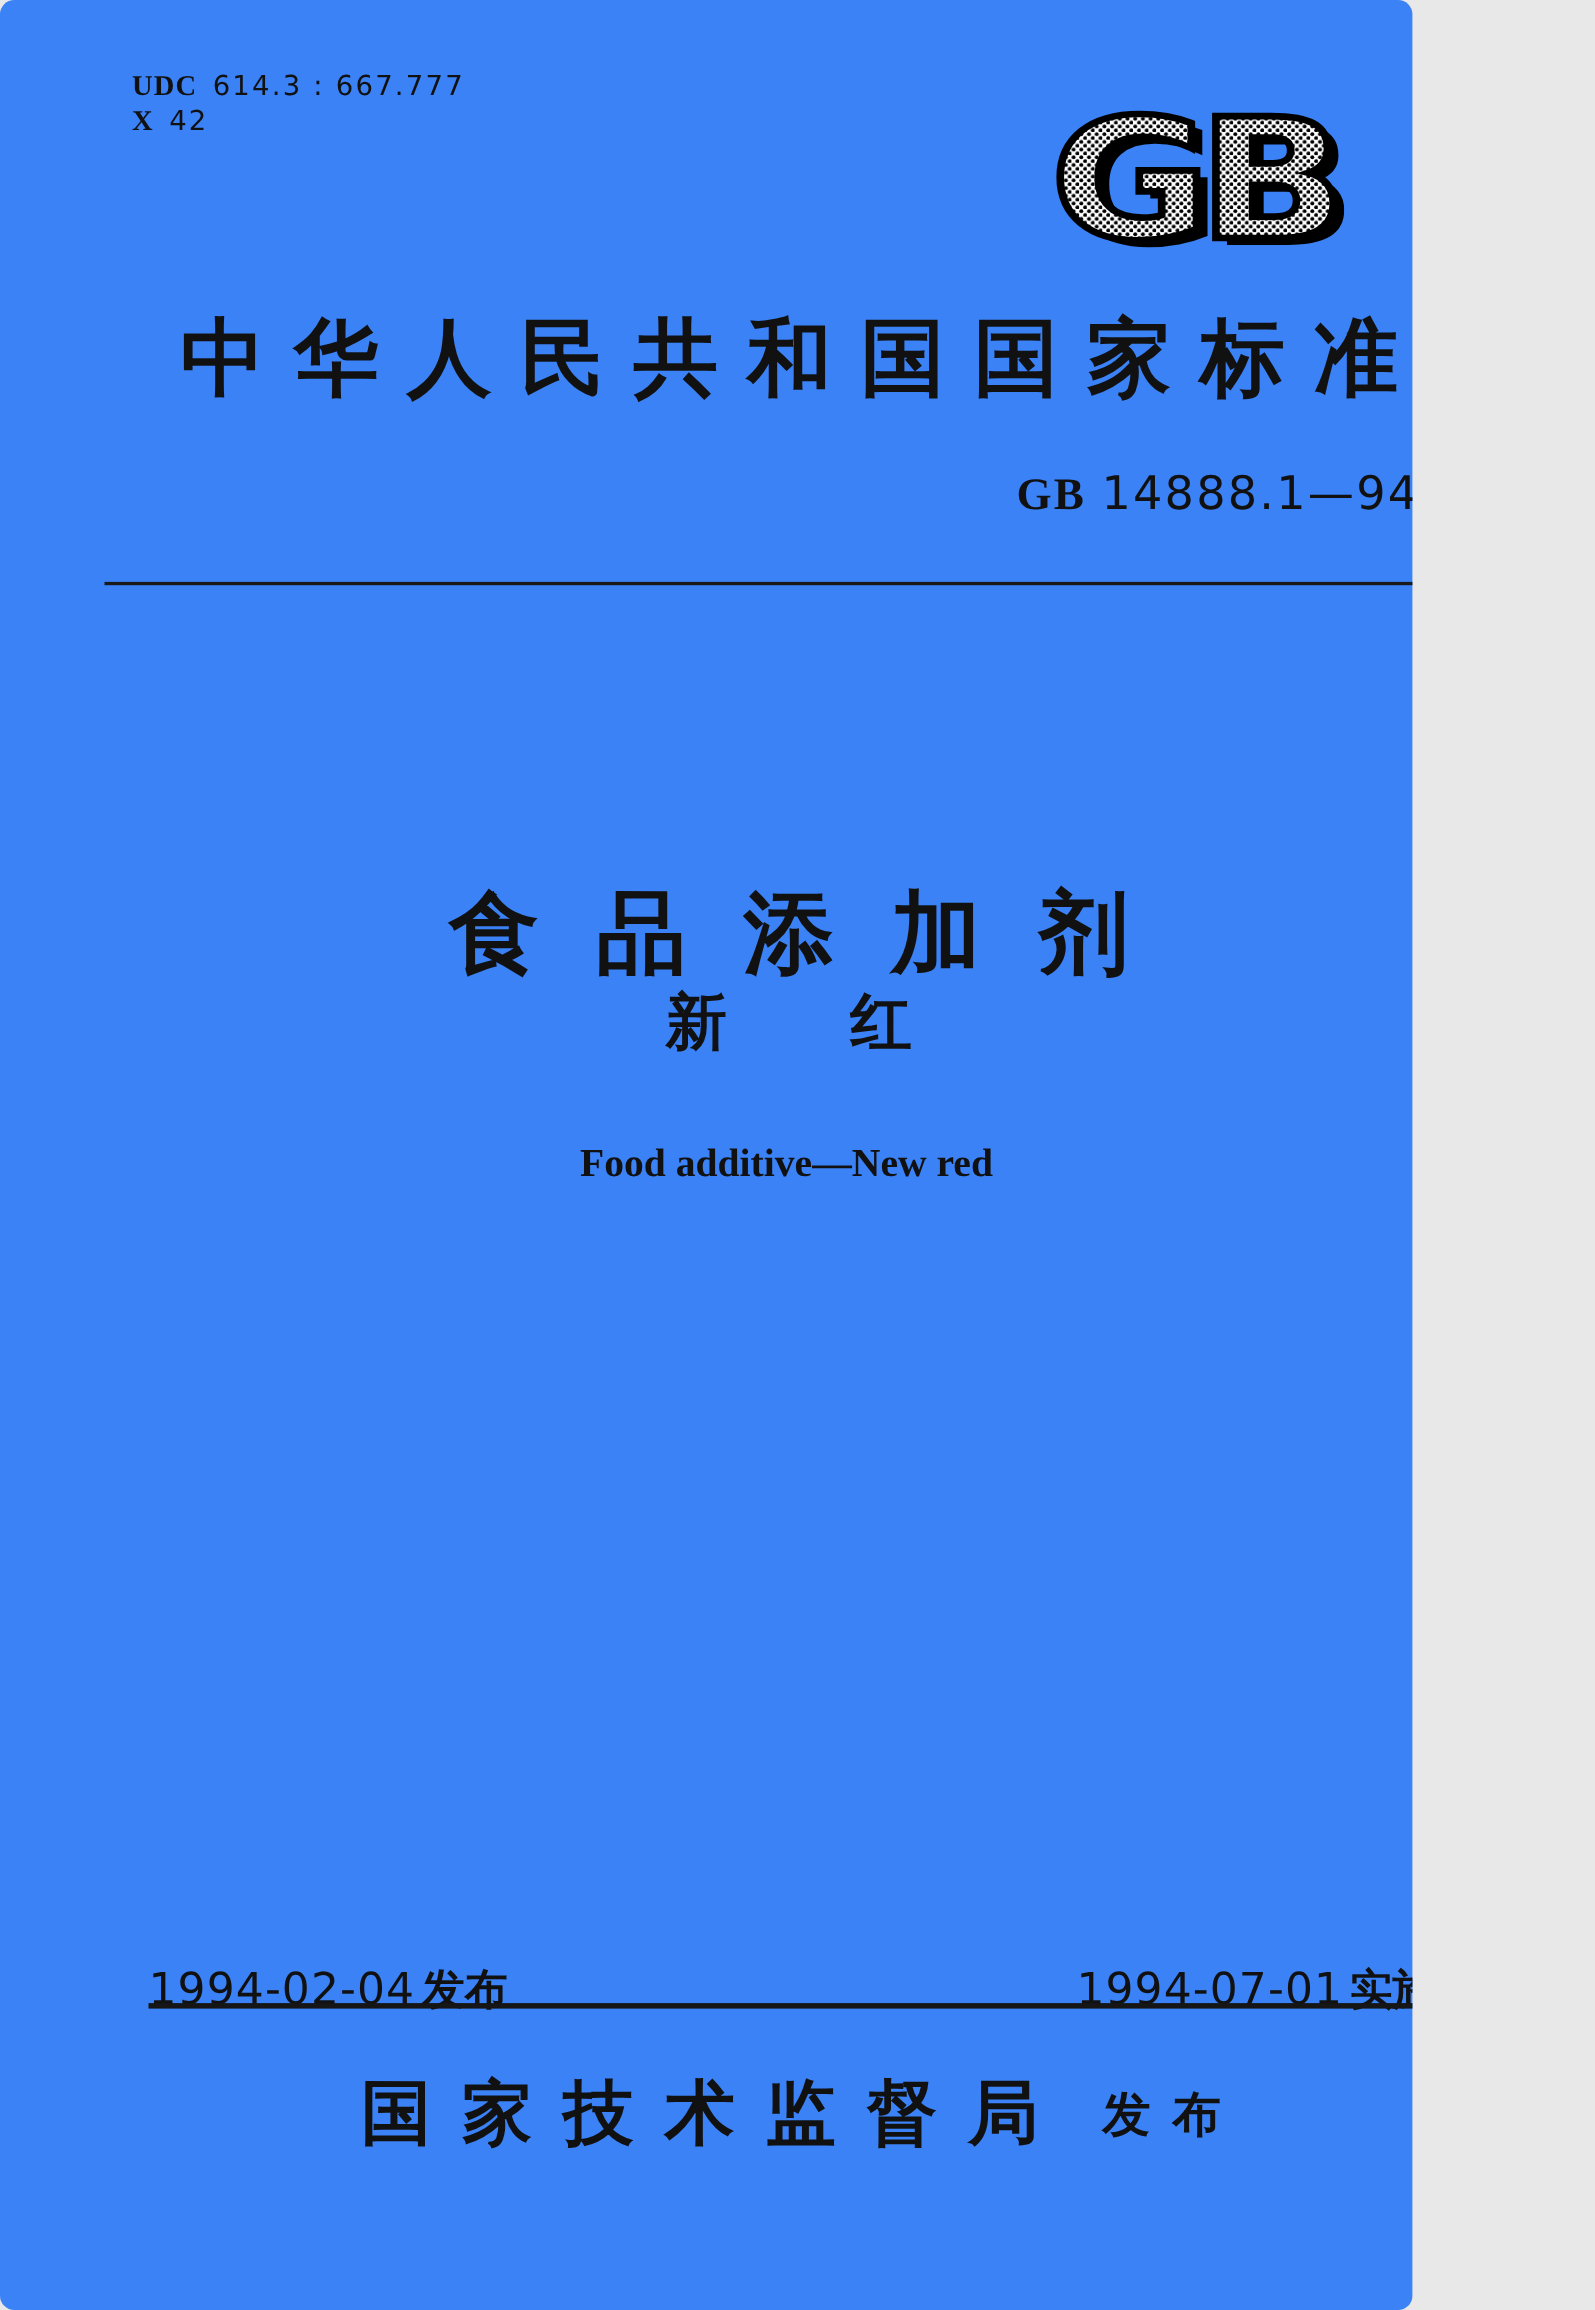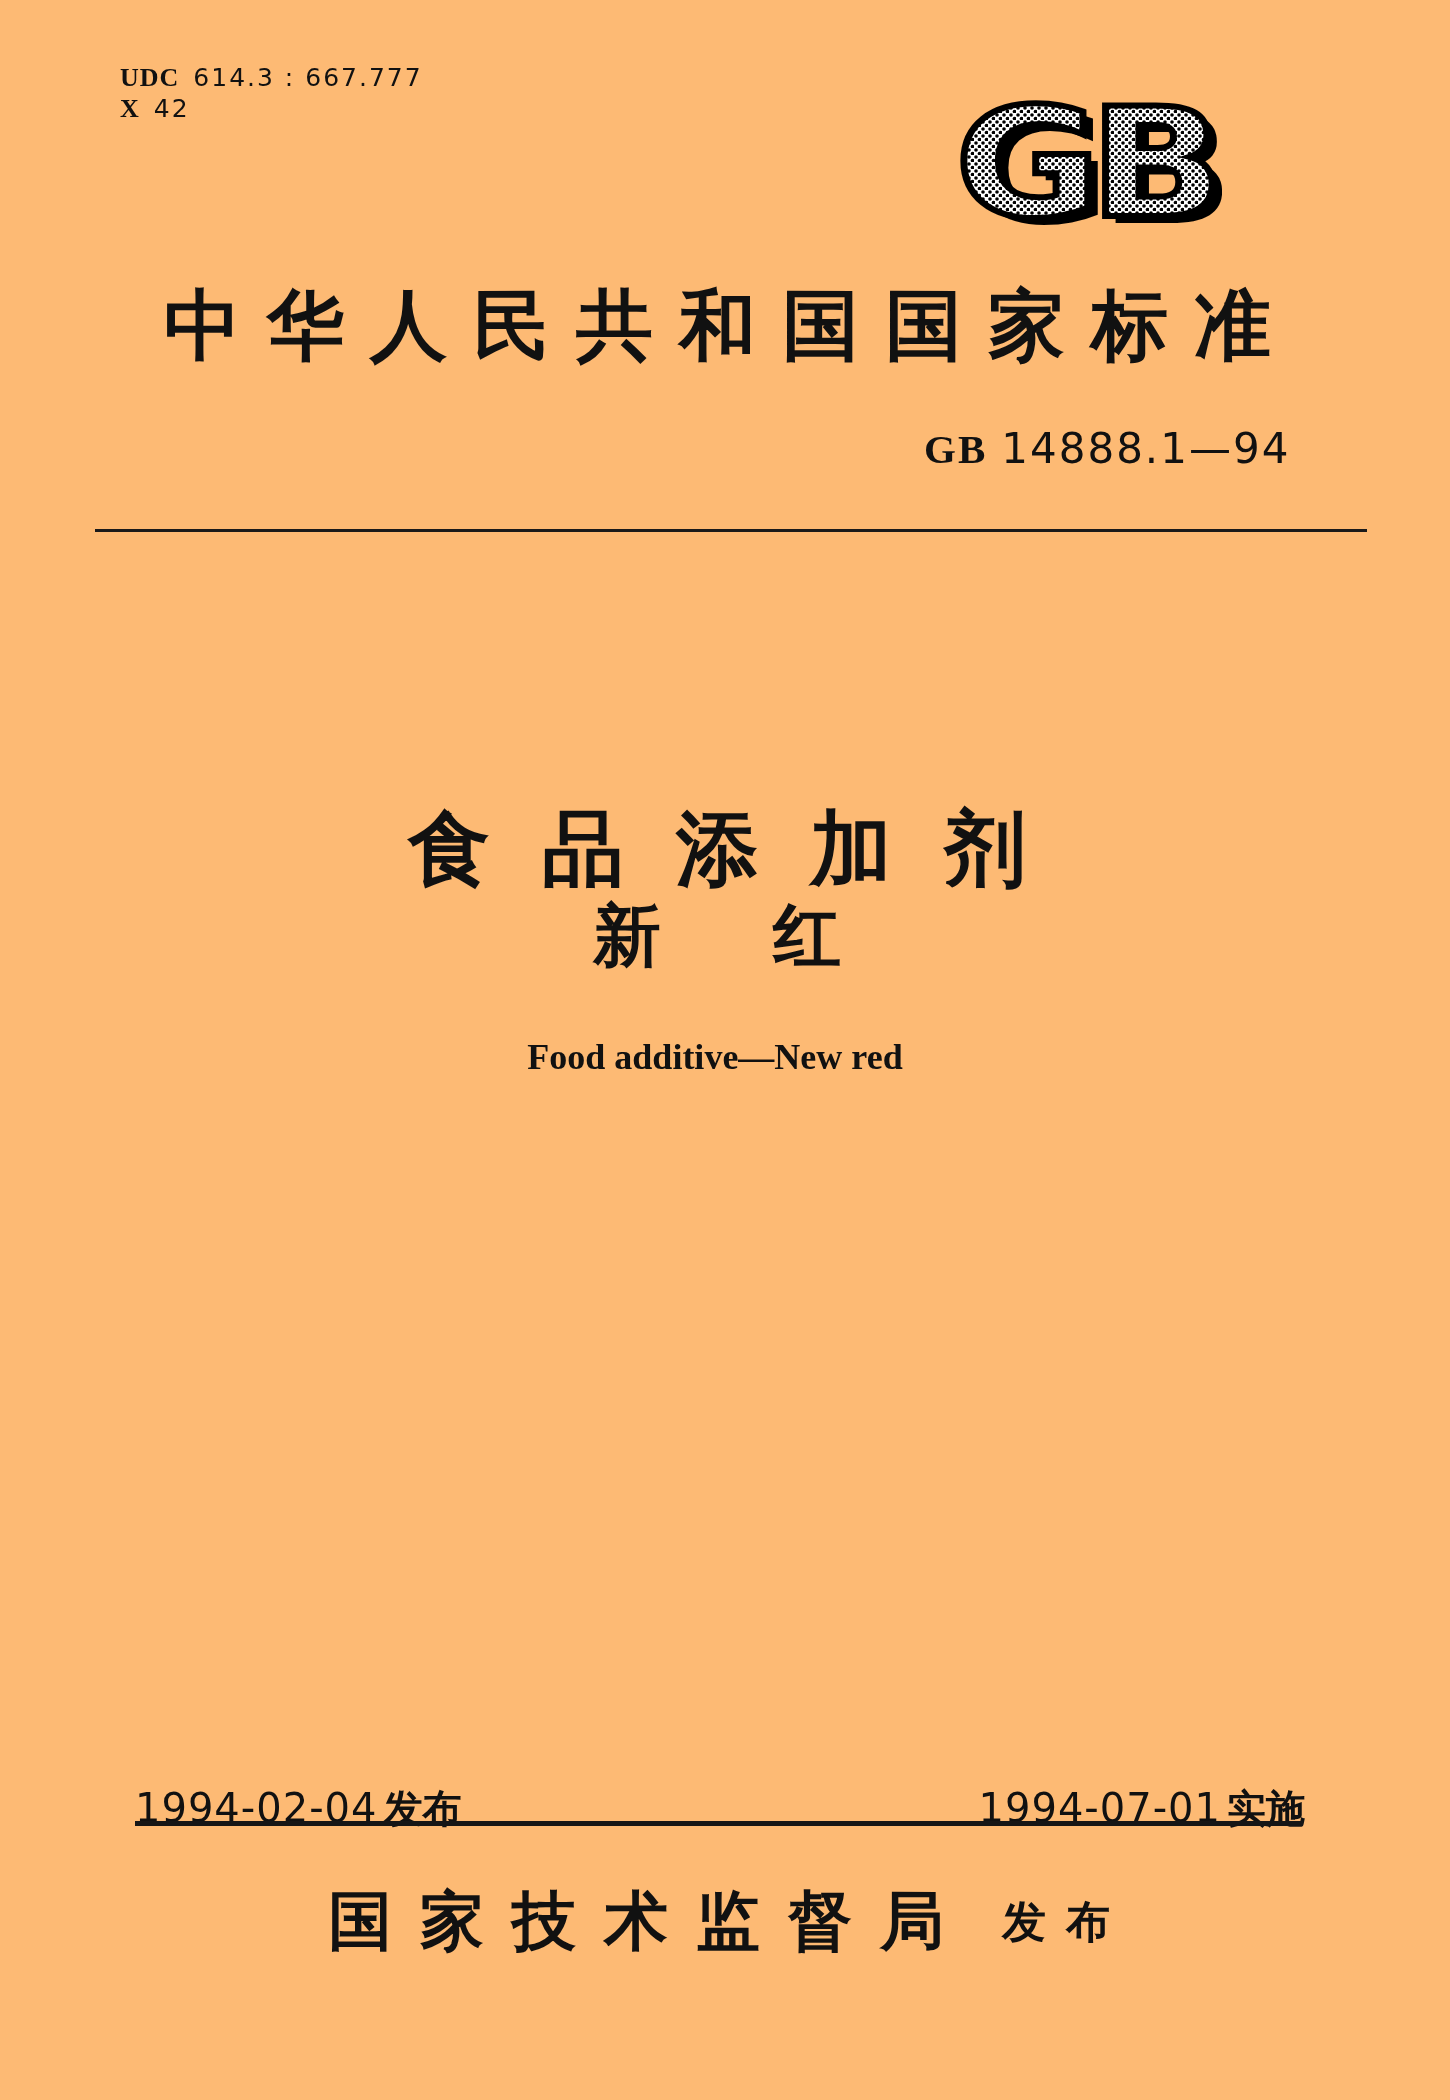--- a/index.html
+++ b/index.html
@@ -1,24 +1,25 @@
 <!DOCTYPE html>
 <html><head>
 <meta charset="utf-8">
 <style>
   * { margin: 0; padding: 0; box-sizing: border-box; }
   html, body { background: #e8e8e8; }
   .page {
     position: relative;
-    width: 1450px;
+    width: 1284px;
     height: 2100px;
-    background: #fdba74;
+    background: #3b82f6;
     overflow: hidden;
     font-family: "Liberation Serif", serif;
     color: #111;
+    border-radius: 13px;
   }
 
   
   .udc-block {
     position: absolute;
     left: 120px;
     top: 64px;
     line-height: 28px;
     white-space: nowrap;
   }
@@ -105,21 +106,21 @@
     white-space: nowrap;
   }
   .subject-line2 {
     position: absolute;
     left: 0;
     top: 902px;
     width: 1450px;
     text-align: center;
     font-family: "DejaVu Sans", sans-serif;
     font-weight: bold;
-    font-size: 68px;
+    font-size: 56px;
     line-height: 1;
     letter-spacing: 112px;
     padding-left: 96px;
     white-space: nowrap;
   }
   .english-title {
     position: absolute;
     left: 0;
     top: 1036px;
     width: 1430px;

